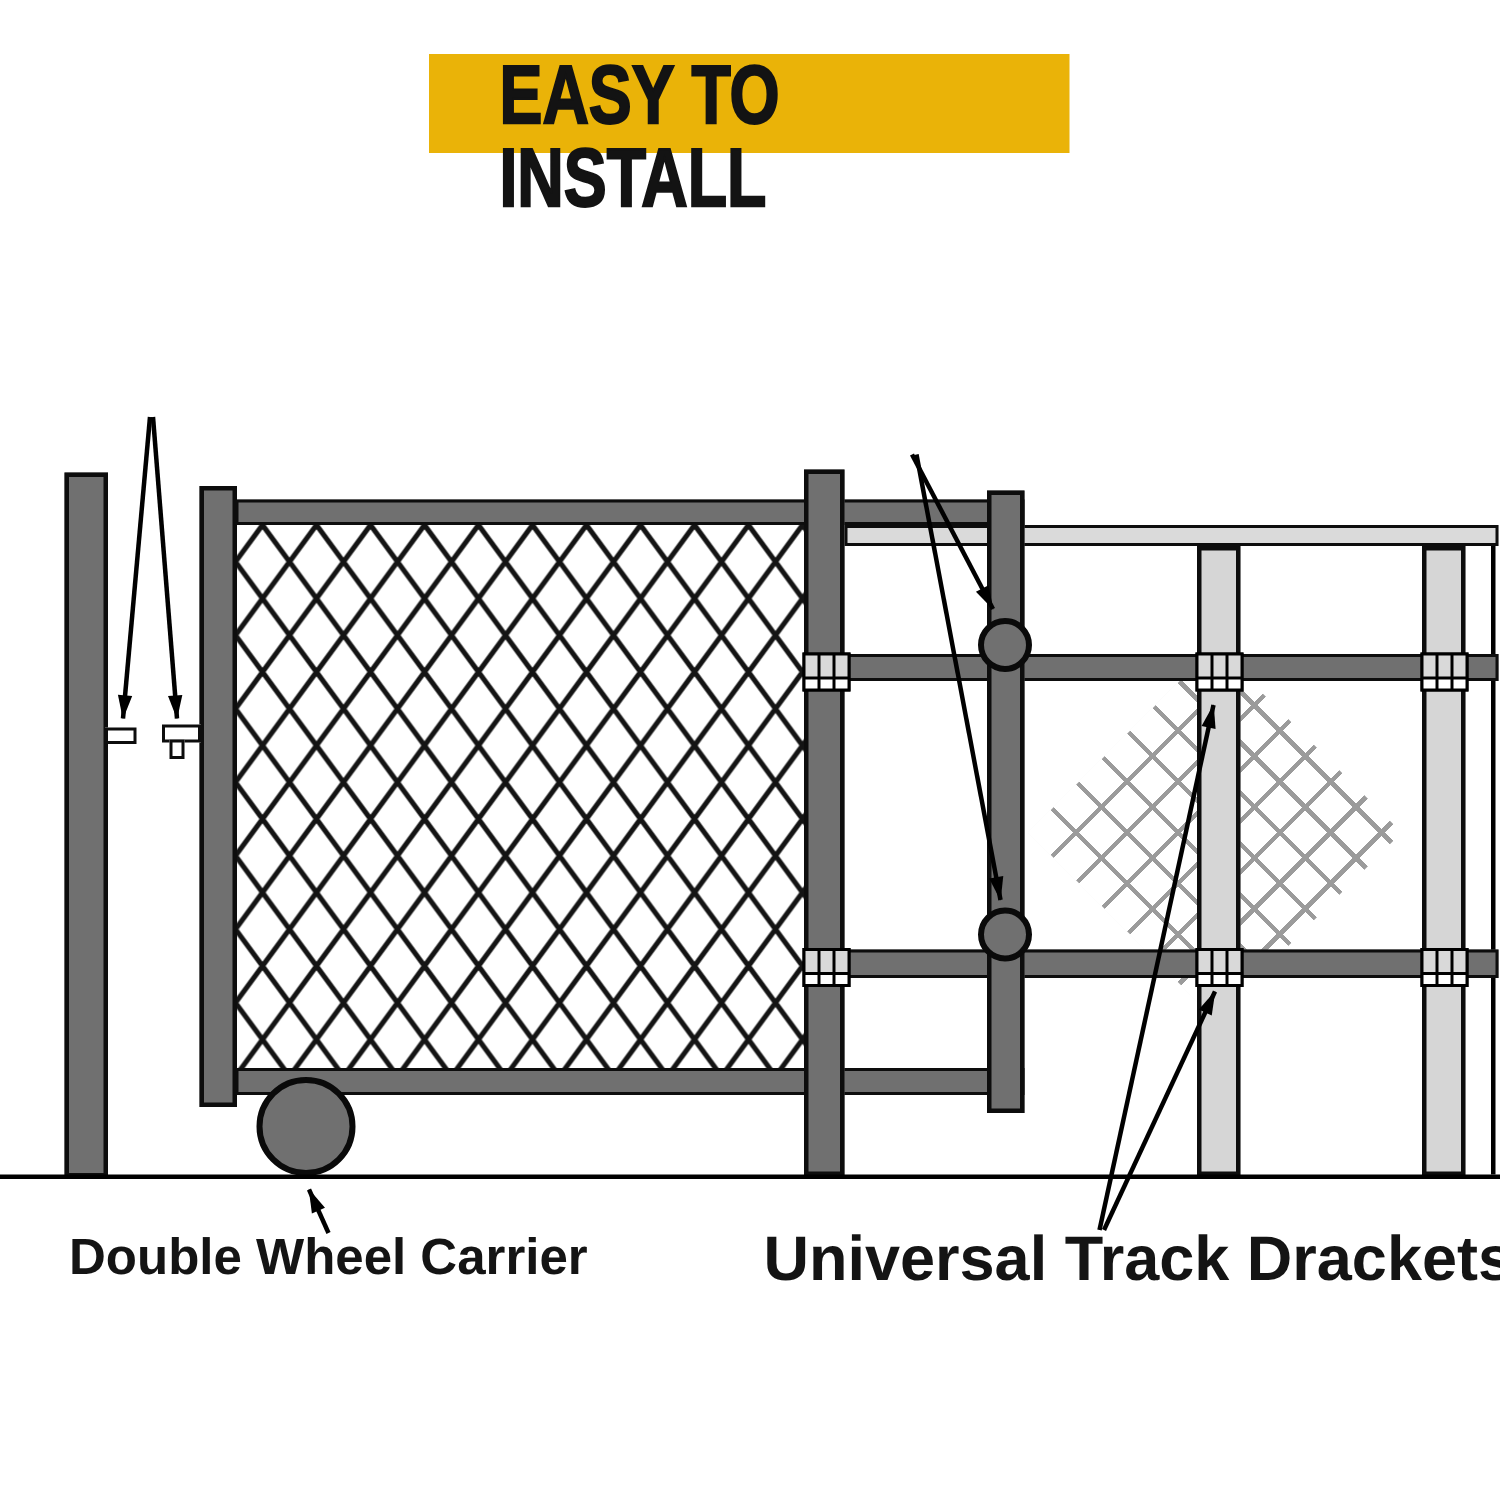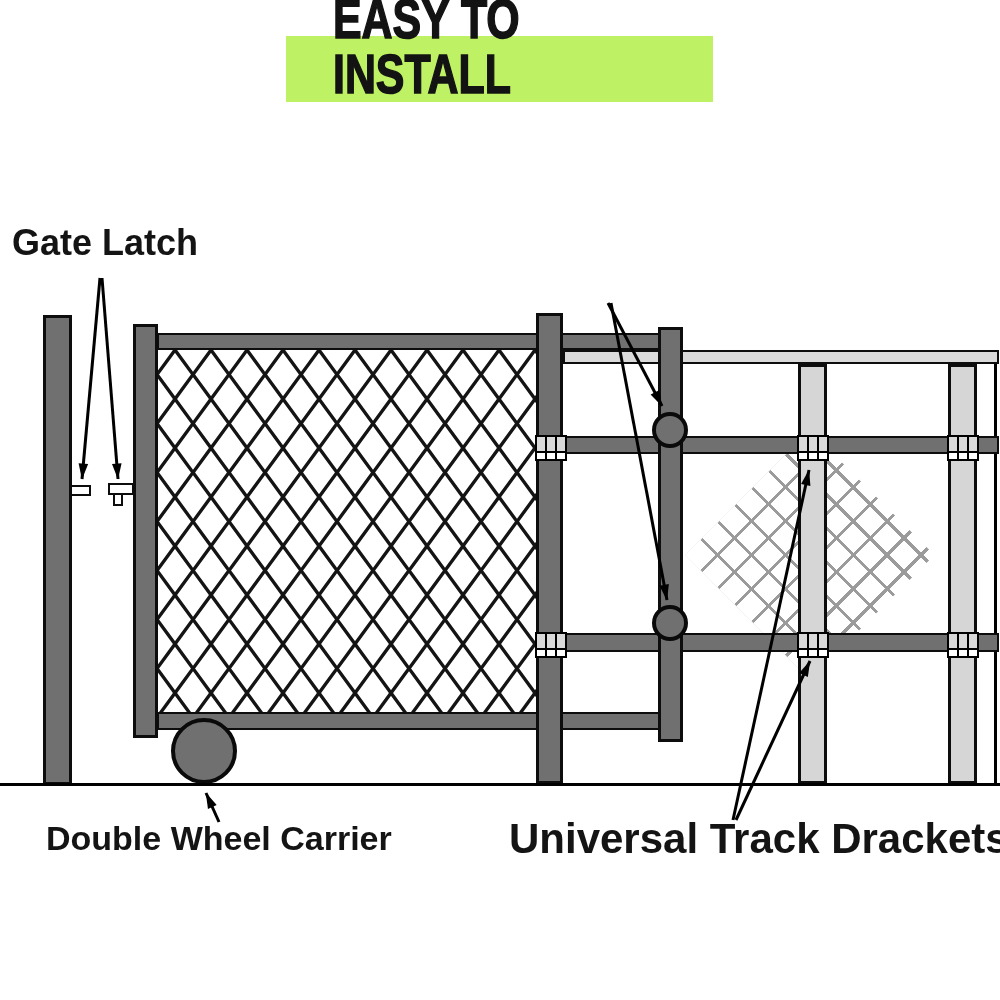--- a/index.html
+++ b/index.html
@@ -34,22 +34,22 @@
   .latchpiece{background:#fff;border:2px solid #0d0d0d;}
 
   
   .lbl{position:absolute;font-weight:bold;color:#141414;white-space:nowrap;line-height:1;}
   .lbl-gate{left:12px;top:225px;font-size:36px;}
   .lbl-pipe{left:459px;top:250px;font-size:37px;}
   .lbl-wheel{left:46px;top:821px;font-size:34px;}
   .lbl-bracket{left:509px;top:818px;font-size:42px;}
 
   
-  .banner{left:286px;top:36px;width:427px;height:66px;background:#bef264;
-    display:flex;align-items:flex-end;justify-content:center;}
+  .banner{left:286px;top:36px;width:427px;height:66px;background:#eab308;
+    display:flex;align-items:flex-start;justify-content:center;}
   .banner span{font-size:55px;font-weight:bold;color:#131313;line-height:1;
     transform:scaleX(0.78);-webkit-text-stroke:1.5px #131313;letter-spacing:0;}
 
   svg.overlay{position:absolute;left:0;top:0;pointer-events:none;}
 </style>
 </head>
 <body>
 
 <div class="stage">
 
@@ -150,21 +150,20 @@
       <path d="M100,278 L82,479" marker-end="url(#ah)"></path>
       <path d="M102,278 L118,479" marker-end="url(#ah)"></path>
       <path d="M608,303 L662,406" marker-end="url(#ah)"></path>
       <path d="M611,303 L667,600" marker-end="url(#ah)"></path>
       <path d="M219,822 L206,793" marker-end="url(#ah)"></path>
       <path d="M733,820 L809,470" marker-end="url(#ah)"></path>
       <path d="M736,820 L810,661" marker-end="url(#ah)"></path>
     </g>
   </svg>
 
-  <div class="lbl lbl-gate">Gate Latch</div>
   <div class="lbl lbl-wheel">Double Wheel Carrier</div>
   <div class="lbl lbl-bracket">Universal Track Drackets</div>
 
   <div class="abs banner">
     <span>EASY TO INSTALL</span>
   </div>
 
 </div>
 
 </body></html>

